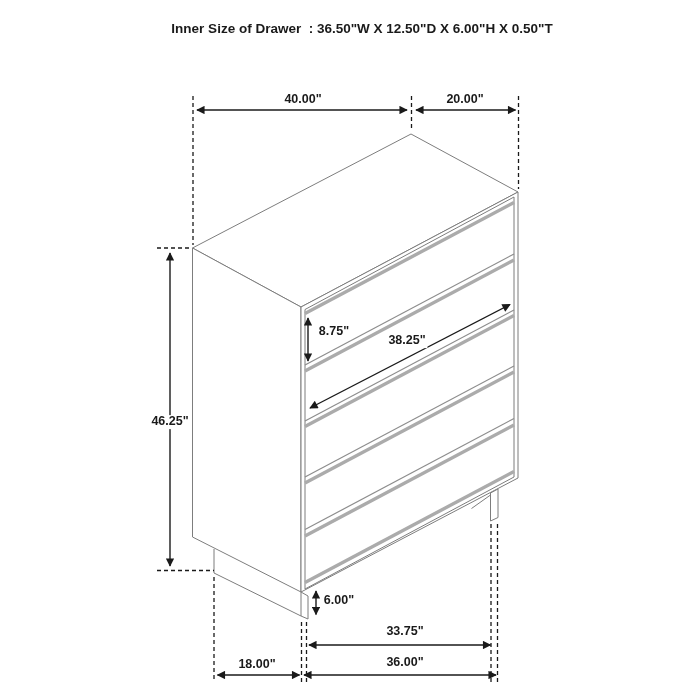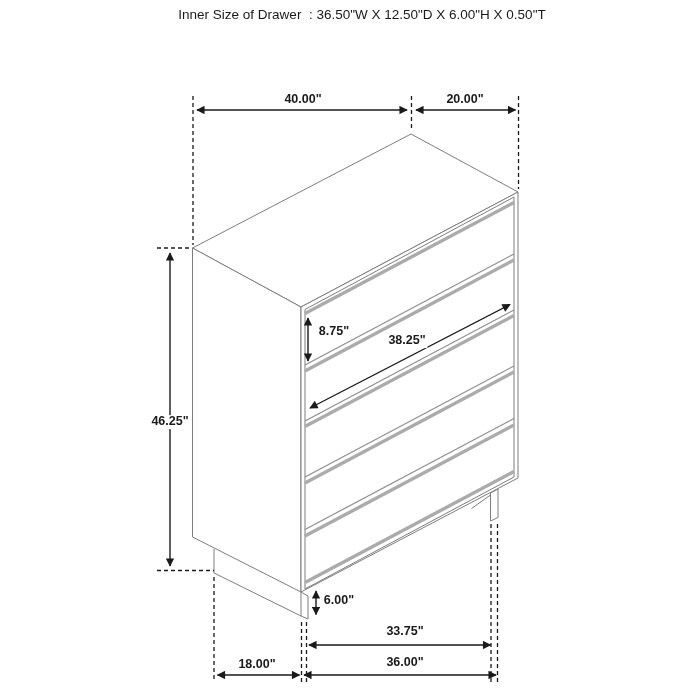--- a/index.html
+++ b/index.html
@@ -26,22 +26,22 @@
     font-size:12.5px;
     color:var(--txt);
     background:var(--bg);
     padding:0 2px;
     white-space:pre;
     line-height:1.1;
   }
   .title-label{
     position:absolute;
     transform:translate(-50%,-50%);
-    left:362px;top:14px;
-    font-weight:normal;
+    left:362px;top:28px;
+    font-weight:bold;
     font-size:13.5px;
     color:var(--txt);
     white-space:pre;
   }
 </style>
 </head>
 <body>
 
 <div class="stage">
 

